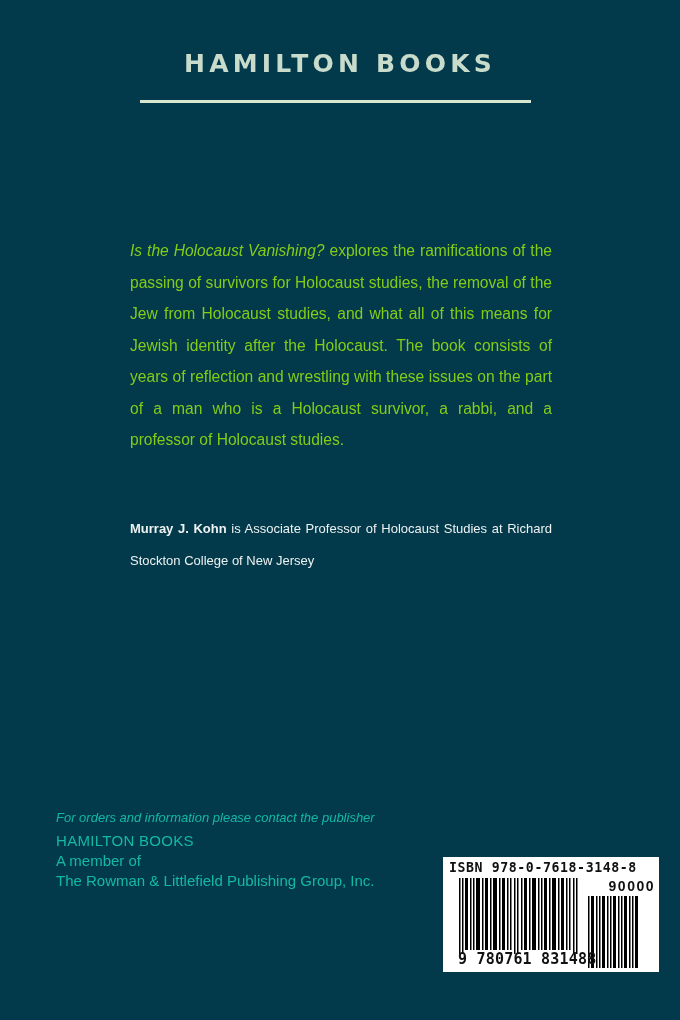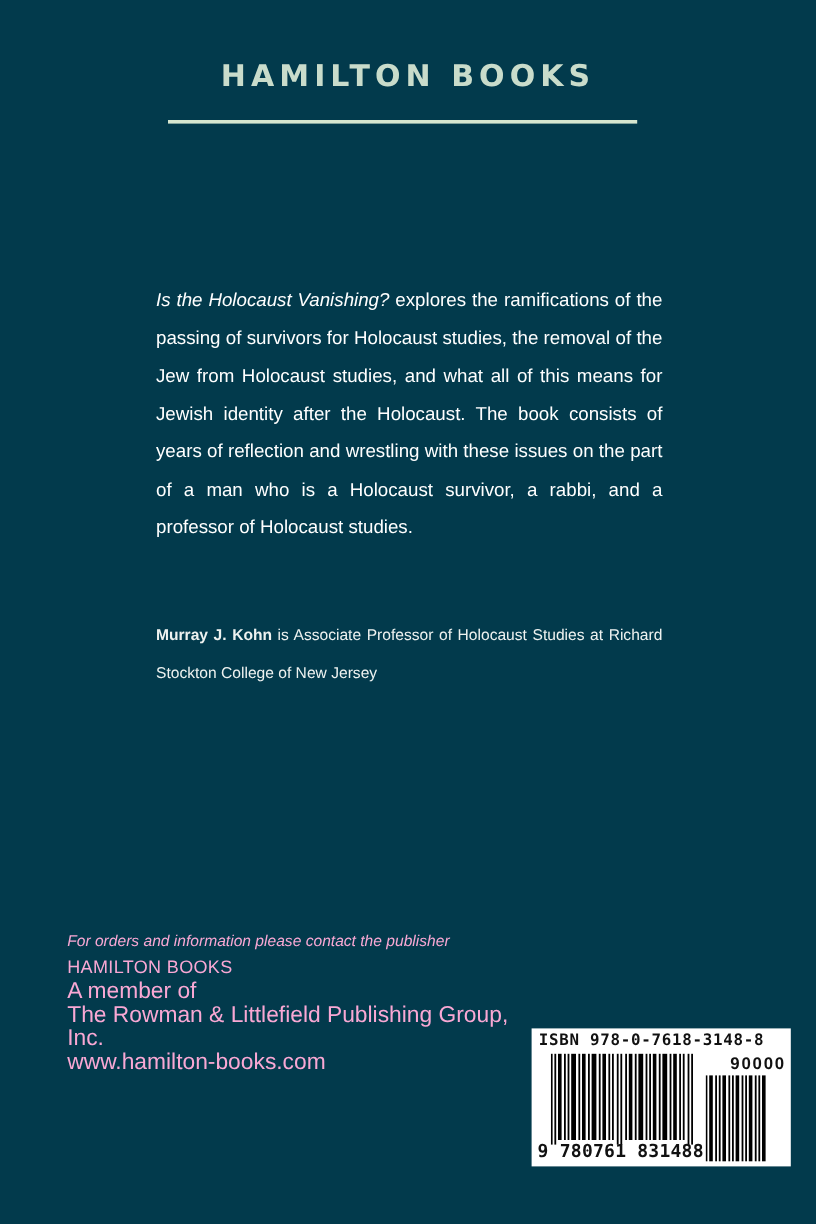--- a/index.html
+++ b/index.html
@@ -33,21 +33,21 @@
     top: 100px;
     width: 391px;
     height: 3px;
     background: #d6e6cf;
   }
   .blurb {
     position: absolute;
     left: 130px;
     top: 235px;
     width: 422px;
-    color: #ffffff;
+    color: #84cc16;
     font-family: "Liberation Sans", sans-serif;
     font-size: 15.6px;
     line-height: 31.5px;
     text-align: justify;
     text-align-last: left;
     margin: 0;
   }
   .blurb .title-italic {
     font-style: italic;
   }
@@ -63,33 +63,33 @@
     margin: 0;
     text-align: justify;
     text-align-last: left;
   }
   .author-bio .author-name {
     font-weight: bold;
   }
   .contact-block {
     position: absolute;
     left: 56px;
-    top: 773px;
+    top: 807px;
     width: 380px;
-    color: #f9a8d4;
+    color: #14b8a6;
     font-family: "Liberation Sans", sans-serif;
   }
   .contact-intro {
     font-style: italic;
     font-size: 13px;
     line-height: 21px;
     margin: 0;
   }
   .contact-line {
-    font-size: 19px;
+    font-size: 15px;
     line-height: 19.5px;
     margin: 0;
   }
   .contact-publisher {
     font-size: 15px;
     line-height: 21px;
     margin: 2px 0 0 0;
     letter-spacing: 0.3px;
   }
   .barcode-box {
@@ -132,21 +132,21 @@
   }
   .barcode-addon {
     position: absolute;
     left: 145px;
     top: 39px;
     width: 52px;
     height: 72px;
   }
   .ean-digits {
     position: absolute;
-    left: 5px;
+    left: 15px;
     top: 93px;
     font-family: "DejaVu Sans Mono", monospace;
     font-size: 15px;
     font-weight: bold;
     color: #111;
     white-space: nowrap;
     letter-spacing: 0.2px;
   }
 </style>
 </head>
@@ -157,21 +157,20 @@
 
 <p class="blurb"><span class="title-italic">Is the Holocaust Vanishing?</span><span> explores the ramifications of the passing of survivors for Holocaust studies, the removal of the Jew from Holocaust studies, and what all of this means for Jewish identity after the Holocaust. The book consists of years of reflection and wrestling with these issues on the part of a man who is a Holocaust survivor, a rabbi, and a professor of Holocaust studies.</span></p>
 
 <p class="author-bio"><span class="author-name">Murray J. Kohn</span><span> is Associate Professor of Holocaust Studies at Richard Stockton College of New Jersey</span></p>
 
 <div class="contact-block">
   <p class="contact-intro">For orders and information please contact the publisher</p>
   <p class="contact-publisher">HAMILTON BOOKS</p>
   <p class="contact-line">A member of</p>
   <p class="contact-line">The Rowman &amp; Littlefield Publishing Group, Inc.</p>
-  <p class="contact-line">www.hamilton-books.com</p>
 </div>
 
 <div class="barcode-box">
   <div class="isbn-text">ISBN 978-0-7618-3148-8</div>
   <div class="price-code">90000</div>
   <svg class="barcode-main" viewBox="0 0 119 76" preserveAspectRatio="none">
     <g fill="#000">
       <rect x="0" y="0" width="1.5" height="76"></rect>
       <rect x="3" y="0" width="1.5" height="76"></rect>
       <rect x="6" y="0" width="3" height="72"></rect>

